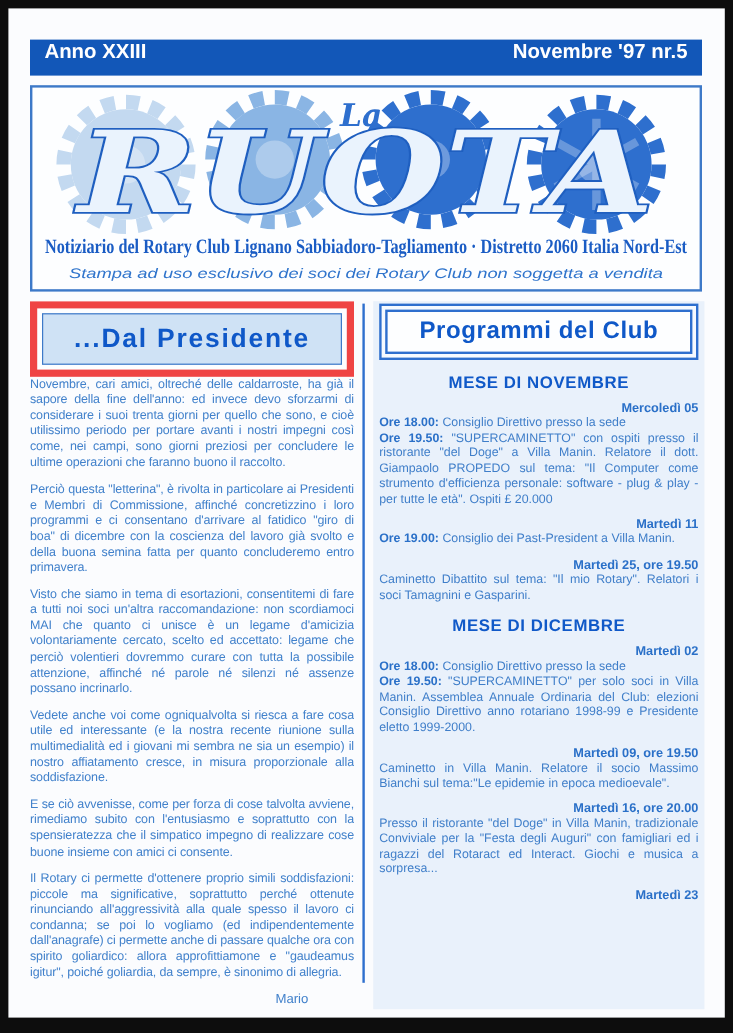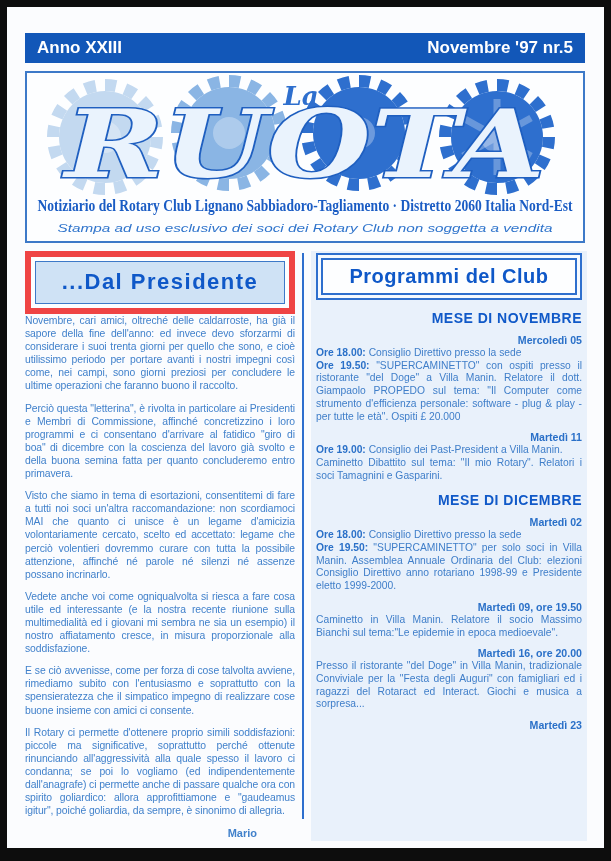--- a/index.html
+++ b/index.html
@@ -2,21 +2,21 @@
 <html><head>
 <meta charset="utf-8">
 <style>
   html,body{margin:0;padding:0;background:#222;}
   .scan{position:relative;width:611px;height:861px;background:#0d0d0d;overflow:hidden;
         font-family:"Liberation Sans",sans-serif;}
   .page{position:absolute;left:7px;top:7px;width:597px;height:841px;background:#fbfcfe;overflow:hidden;}
 
   
   .issue-bar{position:absolute;left:18px;right:19px;top:26px;height:30px;background:#1257b8;
-             color:#fff;display:flex;justify-content:space-between;align-items:center;
+             color:#fff;display:flex;justify-content:space-between;align-items:flex-start;
              padding:0 12px;box-sizing:border-box;font-weight:bold;font-size:17px;}
 
   
   .masthead{position:absolute;left:18px;right:19px;top:64px;height:172px;border:2px solid #3d79c8;
             background:#fdfeff;box-sizing:border-box;text-align:right;overflow:hidden;}
   .masthead svg{display:block;margin:2px auto 0;}
 
   
   .divider{position:absolute;left:295px;top:246px;width:2px;height:566px;background:#2e6fce;}
   .leftcol{position:absolute;left:18px;top:244px;width:270px;height:590px;overflow:hidden;}
@@ -30,23 +30,23 @@
 
   
   .pbox{border:2px solid #2e6fce;padding:3px;background:#f6faff;}
   .pbox-in{border:2px solid #2e6fce;color:#0f58c8;font-weight:bold;font-size:20px;line-height:1;
            text-align:center;padding:6px 0 7px;letter-spacing:.5px;background:#fdfeff;}
 
   
   .leftcol p.body{margin:0 0 9px;font-size:10.4px;line-height:13.1px;letter-spacing:-.1px;
                   color:#4181cb;text-align:justify;}
   .leftcol .first{margin-top:12px;}
-  .signature{color:#4181cb;font-size:11px;text-align:right;padding-right:38px;margin-top:10px;font-weight:bold;}
+  .signature{color:#4181cb;font-size:11px;text-align:right;padding-right:38px;margin-top:10px;}
 
-  .month-header{color:#1059c8;font-weight:bold;font-size:14px;text-align:right;
+  .month-header{color:#1059c8;font-weight:bold;font-size:14px;text-align:center;
                 letter-spacing:.5px;margin:10px 0 2px;}
   .event-day{color:#2a70c8;font-weight:bold;font-size:10.6px;text-align:right;margin:8px 0 1px;}
   .event p{margin:0;font-size:10.3px;line-height:12.7px;color:#3f7ec9;text-align:justify;}
   .event .time{font-weight:bold;color:#2a70c8;}
 </style>
 </head>
 <body>
 
 <div class="scan">
   <div class="page">
@@ -109,20 +109,21 @@
         <p><span class="time">Ore 19.50:</span> <span>"SUPERCAMINETTO" con ospiti presso il ristorante "del Doge" a Villa Manin. Relatore il dott. Giampaolo PROPEDO sul tema: "Il Computer come strumento d'efficienza personale: software - plug &amp; play - per tutte le età". Ospiti £ 20.000</span></p>
       </div>
 
       <div class="event">
         <div class="event-day">Martedì 11</div>
         <p><span class="time">Ore 19.00:</span> <span>Consiglio dei Past-President a Villa Manin.</span></p>
       </div>
 
 
       <div class="event">
+        <div class="event-day">Martedì 25, ore 19.50</div>
         <p>Caminetto Dibattito sul tema: "Il mio Rotary". Relatori i soci Tamagnini e Gasparini.</p>
       </div>
 
       <div class="month-header">MESE DI DICEMBRE</div>
 
       <div class="event">
         <div class="event-day">Martedì 02</div>
         <p><span class="time">Ore 18.00:</span> <span>Consiglio Direttivo presso la sede</span></p>
         <p><span class="time">Ore 19.50:</span> <span>"SUPERCAMINETTO" per solo soci in Villa Manin. Assemblea Annuale Ordinaria del Club: elezioni Consiglio Direttivo anno rotariano 1998-99 e Presidente eletto 1999-2000.</span></p>
       </div>

